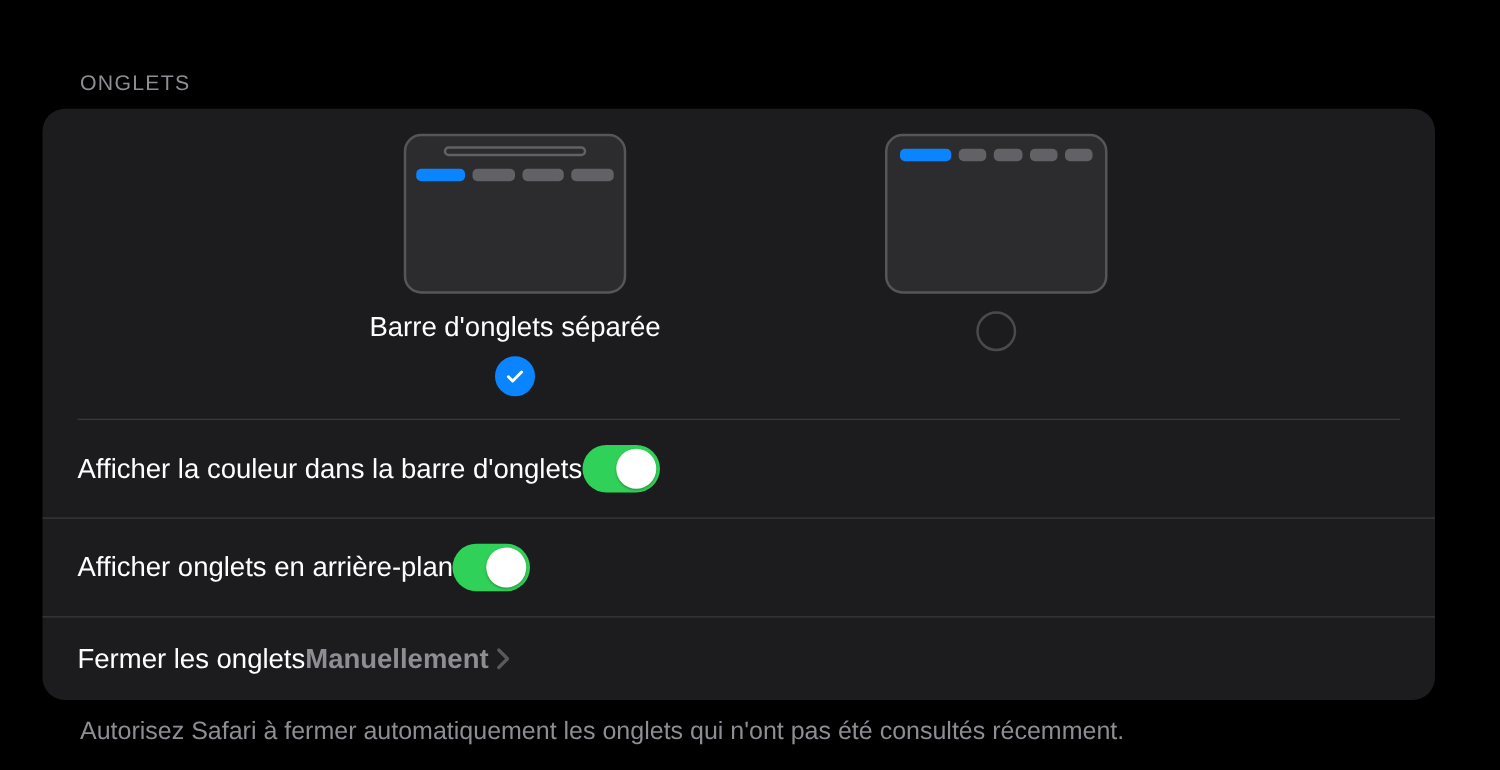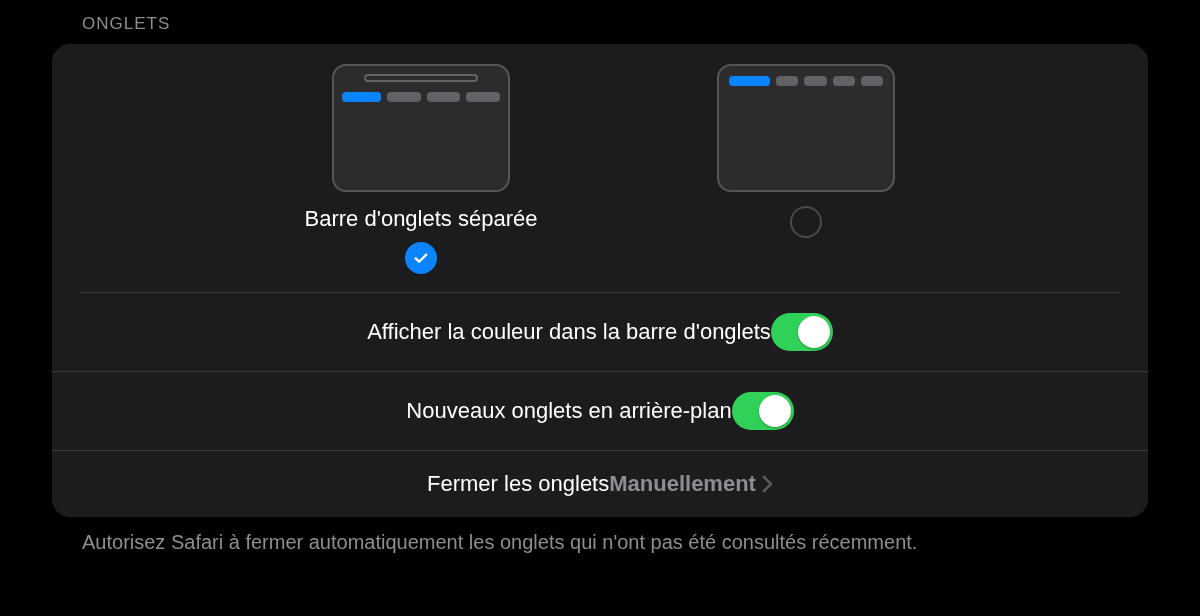--- a/index.html
+++ b/index.html
@@ -18,21 +18,22 @@
   * { box-sizing: border-box; }
   html, body {
     margin: 0; padding: 0;
     background: var(--bg);
     color: var(--text);
     font-family: -apple-system, "SF Pro Text", "Helvetica Neue", Arial, sans-serif;
     -webkit-font-smoothing: antialiased;
     width: 1200px;
   }
   .wrap {
-    padding: 10px 52px 18px 52px;
+    padding: 10px 52px 18px 34px;
+    margin-top: 43px;
   }
   .section-header {
     color: var(--text-dim);
     font-size: 17px;
     letter-spacing: 1px;
     padding: 4px 30px 10px;
     text-transform: uppercase;
   }
   .panel {
     background: var(--panel);
@@ -109,21 +110,21 @@
     background: var(--accent-blue);
     border-color: var(--accent-blue);
   }
   .radio.selected svg { display: block; }
   .radio svg { display: none; width: 18px; height: 18px; }
 
   
   .row {
     display: flex;
     align-items: center;
-    justify-content: center;
+    justify-content: flex-start;
     padding: 20px 28px;
     border-bottom: 1px solid var(--separator);
     margin: 0;
     font-size: 22px;
   }
   .row:last-child { border-bottom: none; }
   .row .row-label { color: var(--text); }
   .row .row-value {
     color: var(--text-dim);
     display: flex; align-items: center; gap: 6px;
@@ -206,21 +207,21 @@
     </div>
 
     <div class="row">
       <div class="row-label">Afficher la couleur dans la barre d'onglets</div>
       <div class="switch on">
         <div class="knob"></div>
       </div>
     </div>
 
     <div class="row">
-      <div class="row-label">Nouveaux onglets en arrière-plan</div>
+      <div class="row-label">Afficher onglets en arrière-plan</div>
       <div class="switch on">
         <div class="knob"></div>
       </div>
     </div>
 
     <div class="row">
       <div class="row-label">Fermer les onglets</div>
       <div class="row-value">
         <span>Manuellement</span>
         <svg class="chevron" viewBox="0 0 11 18">

